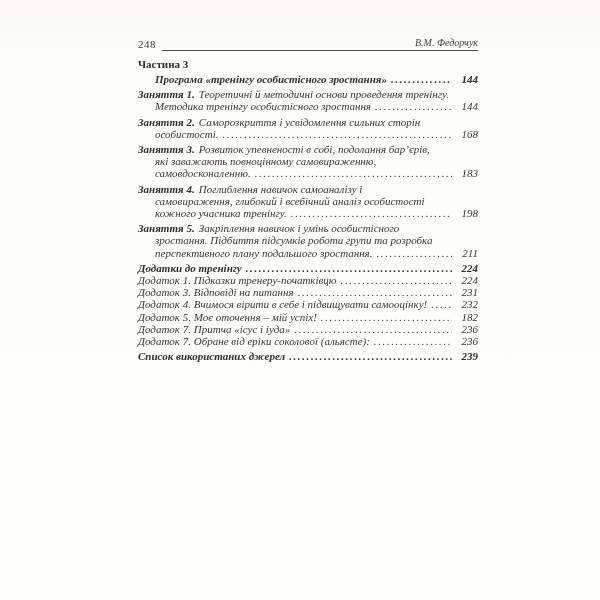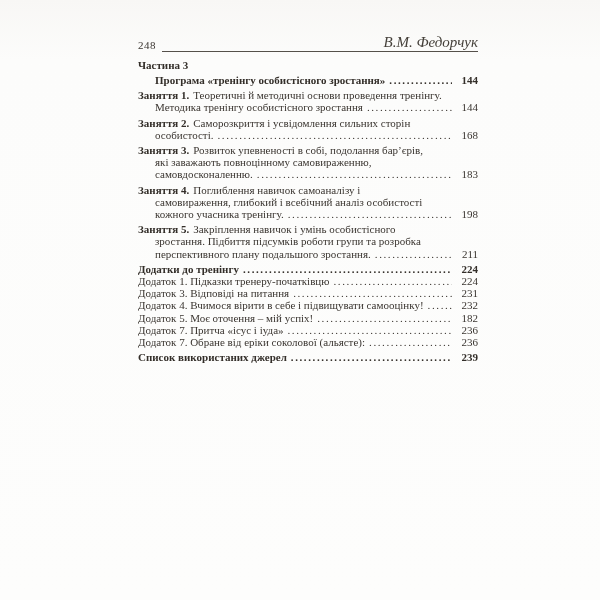--- a/index.html
+++ b/index.html
@@ -33,32 +33,32 @@
     padding-right: 6px;
   }
   .header-rule {
     flex: 1;
     border-bottom: 1.2px solid #55504a;
     text-align: right;
     padding-bottom: 1px;
   }
   .running-title {
     font-style: italic;
-    font-size: 15px;
+    font-size: 10px;
     color: #45403a;
   }
   
   .part-heading {
     font-weight: 700;
     font-size: 11px;
     line-height: 13px;
     margin-bottom: 2px;
     color: #332e29;
   }
-  .toc-entry { margin-top: 0; }
+  .toc-entry { margin-top: 0; font-style: italic; }
   .toc-entry.gap { margin-top: 3px; }
   .toc-entry.bold { font-weight: 700; color: #332e29; }
   .toc-line {
     font-size: 11px;
     line-height: 12.2px;
     white-space: nowrap;
   }
   .toc-line.indent { padding-left: 17px; }
   .toc-line.with-leader {
     display: flex;

